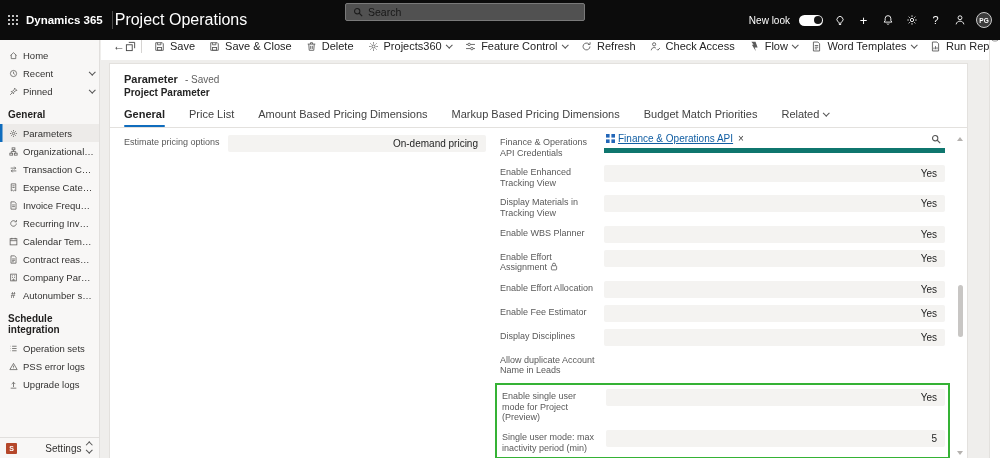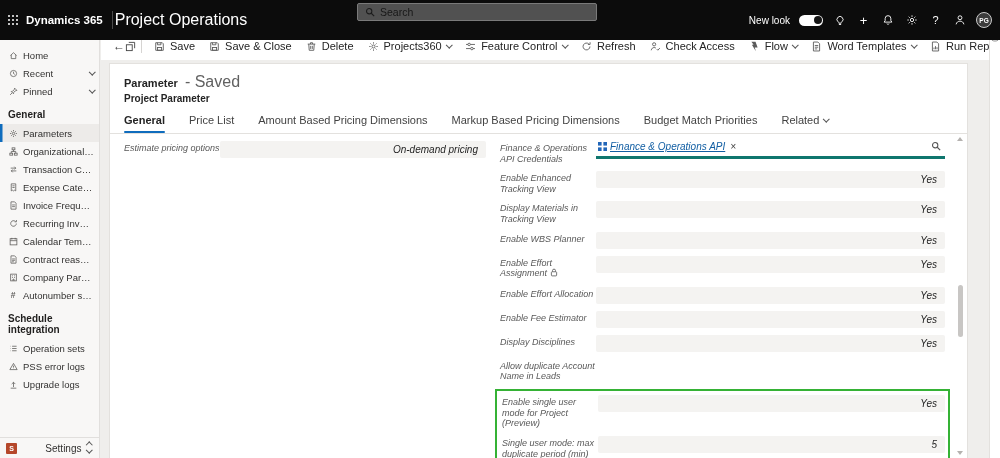--- a/index.html
+++ b/index.html
@@ -7,21 +7,21 @@
   body{font-family:"Liberation Sans",sans-serif;background:#efeeec;position:relative;overflow:hidden;font-size:11px;color:#242424;}
   :root{--accent:#0f6cbd;--green:#35b235;--link:#115ea3;--badge:#b5472a;}
 
   
   .topbar{position:absolute;left:0;top:0;right:0;height:40px;background:#0c0c0c;color:#fff;display:flex;align-items:center;z-index:20;}
   .waffle{width:26px;height:24px;display:flex;align-items:center;justify-content:center;cursor:pointer;}
   .wgrid{display:grid;grid-template-columns:repeat(3,2px);gap:2px;}
   .wgrid b{width:2px;height:2px;background:#fff;border-radius:50%;}
   .brand{font-size:11.5px;font-weight:bold;padding-right:9px;white-space:nowrap;}
   .appname{font-size:16px;padding-left:2px;border-left:1px solid #4a4a4a;white-space:nowrap;}
-  .tsearch{position:absolute;left:357px;top:3px;width:240px;height:18px;background:#515151;border:1px solid #7a7a7a;border-radius:2px;display:flex;align-items:center;gap:5px;padding:0 7px;color:#171717;font-size:10.5px;cursor:text;}
+  .tsearch{position:absolute;left:345px;top:3px;width:240px;height:18px;background:#515151;border:1px solid #7a7a7a;border-radius:2px;display:flex;align-items:center;gap:5px;padding:0 7px;color:#171717;font-size:10.5px;cursor:text;}
   .tb-right{margin-left:auto;display:flex;align-items:center;gap:9px;padding-right:8px;}
   .newlook{font-size:10px;}
   .toggle{width:24px;height:11px;background:#fff;border-radius:6px;position:relative;cursor:pointer;}
   .toggle i{position:absolute;right:1.5px;top:1.5px;width:8px;height:8px;background:#151515;border-radius:50%;}
   .tbi{width:15px;height:15px;display:flex;align-items:center;justify-content:center;font-size:11px;cursor:pointer;color:#fff;}
   .avatar{width:16px;height:16px;border-radius:50%;background:#3c3c3c;border:1px solid #c9c9c9;font-size:6.5px;font-weight:bold;display:flex;align-items:center;justify-content:center;cursor:pointer;}
 
   
   .sidebar{position:absolute;left:0;top:24px;bottom:0;width:100px;background:#f8f7f6;border-right:1px solid #e1dfdd;font-size:9.5px;color:#323130;}
   .burger{height:22px;display:flex;align-items:center;padding:0 8px;font-size:12px;cursor:pointer;color:#484644;}
@@ -42,35 +42,35 @@
   .cmd{display:flex;align-items:center;gap:5px;padding:0 7px;height:22px;background:none;border:none;font:inherit;font-size:11px;color:#242424;cursor:pointer;border-radius:2px;white-space:nowrap;}
   .ci{display:flex;align-items:center;color:#5b5b5b;}
   .cmd-sep{width:1px;height:14px;background:#d6d4d2;margin:0 5px;flex:none;}
   .chev{display:inline-block;width:4.5px;height:4.5px;border-right:1.2px solid #555;border-bottom:1.2px solid #555;transform:rotate(45deg) translate(-1px,-1px);}
   .chev.up{transform:rotate(-135deg);}
 
   
   .card{position:absolute;left:8px;right:21px;top:39px;bottom:0;background:#fff;border:1px solid #e3e1de;border-bottom:none;}
   .pgheader{padding:9px 14px 5px;}
   .pgtitle{font-size:11px;font-weight:bold;display:inline;}
-  .pgsaved{font-size:16px;color:#616161;margin-left:4px;}
+  .pgsaved{font-size:10px;color:#616161;margin-left:4px;}
   .pgsub{font-size:10px;font-weight:bold;margin-top:2px;}
   .tabs{display:flex;align-items:flex-end;gap:24px;padding:0 14px;height:25px;border-bottom:1px solid #e3e1de;font-size:11px;color:#424242;}
   .tab{padding-bottom:7px;cursor:pointer;display:flex;align-items:center;gap:5px;white-space:nowrap;position:relative;}
   .tab.active{font-weight:bold;color:#242424;}
   .tab.active::after{content:"";position:absolute;left:0;right:0;bottom:0;height:2px;background:var(--accent);border-radius:1px;}
 
   
   .formwrap{display:flex;padding-top:7px;}
   .fcol-left{flex:0 0 390px;padding:0 14px;}
   .fcol-right{flex:1;padding:0 22px 0 0;}
-  .frow{display:flex;margin-bottom:7px;font-style:italic;}
+  .frow{display:flex;gap:8px;margin-bottom:7px;}
   .flabel{flex:0 0 96px;font-size:9px;color:#595959;padding-top:2px;line-height:1.18;}
   .fvalue{flex:1;height:17px;background:#f4f3f1;border-radius:2px;font-size:10px;line-height:17px;padding:0 8px;color:#242424;overflow:hidden;white-space:nowrap;cursor:text;text-align:right;}
-  .lookup{flex:1;height:18px;background:#fff;border-bottom:3px solid #0f766e;display:flex;align-items:flex-start;gap:4px;padding:0 4px 4px 2px;}
+  .lookup{flex:1;height:18px;background:#fff;border-bottom:5px solid #0f766e;display:flex;align-items:flex-end;gap:4px;padding:0 4px 4px 2px;}
   .chip{display:flex;align-items:center;gap:3px;font-size:10px;color:var(--link);white-space:nowrap;}
   .chip .txt{text-decoration:underline;cursor:pointer;}
   .chip .x{color:#424242;margin-left:2px;cursor:pointer;}
   .lmag{margin-left:auto;display:flex;cursor:pointer;}
   .lock{margin-left:3px;display:inline-block;vertical-align:-1px;}
   .hlbox{border:2px solid var(--green);margin:0 -5px;padding:4px 3px 0 5px;}
   .hlbox .frow:last-child{margin-bottom:4px;}
 
   
   .vscroll{position:absolute;right:2px;top:73px;bottom:3px;width:9px;}
@@ -529,21 +529,21 @@
             <div class="frow">
               <div class="flabel">Allow duplicate Account Name in Leads</div>
             </div>
           </div>
         <div class="hlbox" id="fr-highlight">
             <div class="frow">
               <div class="flabel">Enable single user mode for Project (Preview)</div>
               <div class="fvalue">Yes</div>
             </div>
             <div class="frow">
-              <div class="flabel">Single user mode: max duplicate period (min)</div>
+              <div class="flabel">Single user mode: max inactivity period (min)</div>
               <div class="fvalue">5</div>
             </div>
           </div>
       </div>
     </div>
 
     <div class="vscroll">
       <span class="sb-up"></span>
       <span class="sb-thumb"></span>
       <span class="sb-dn"></span>

